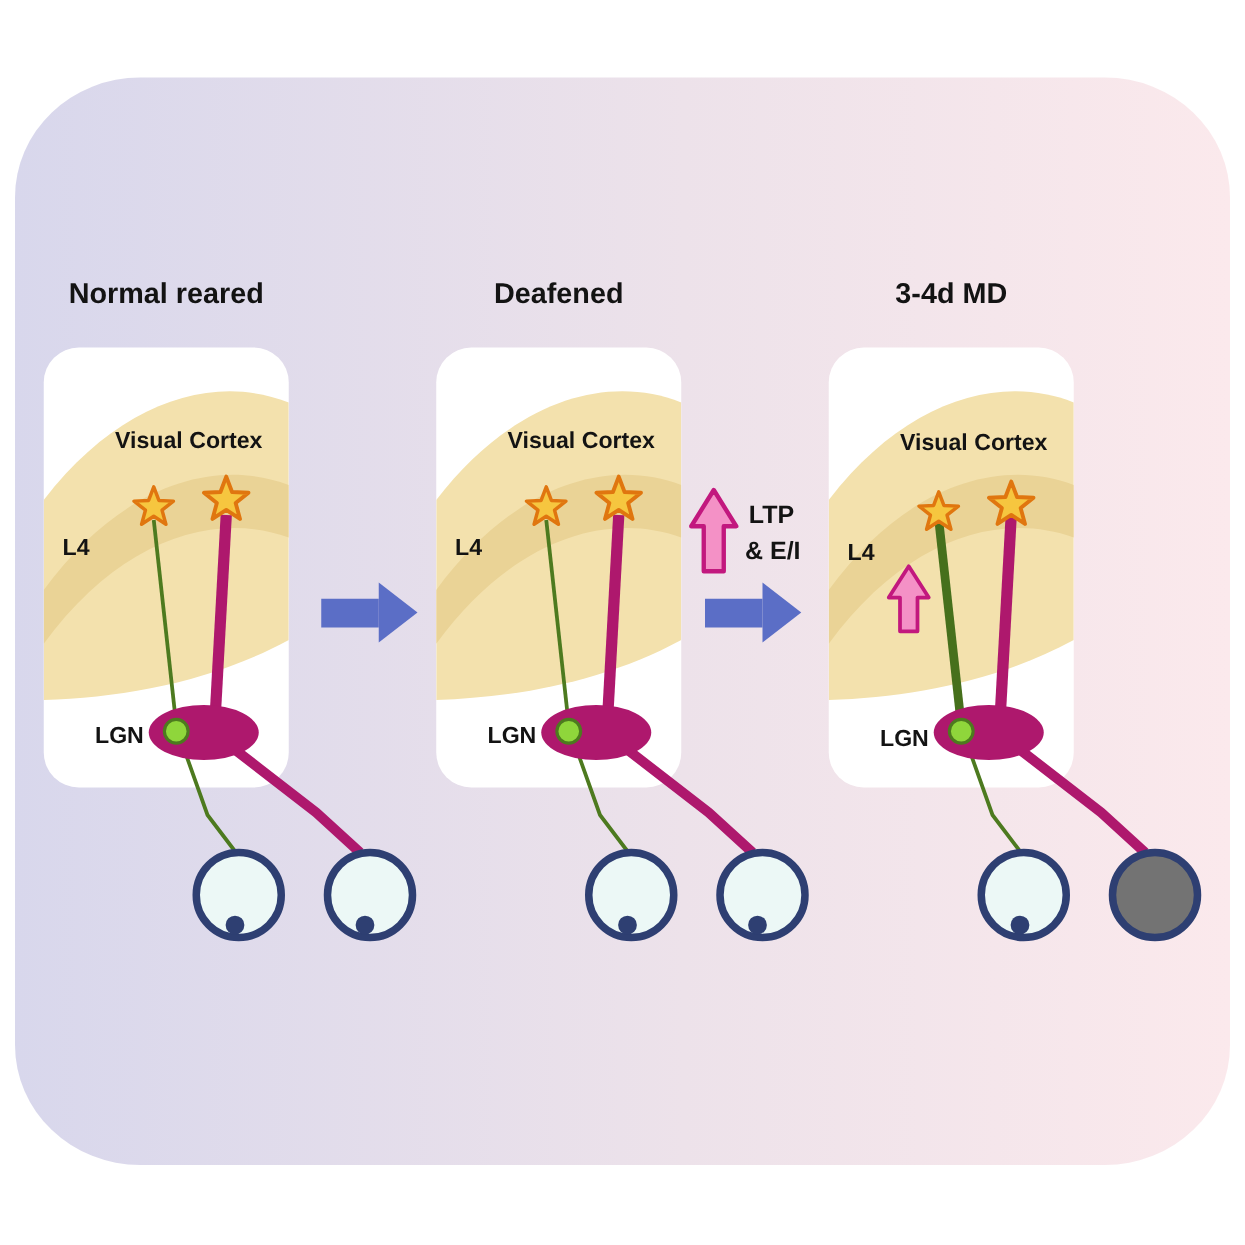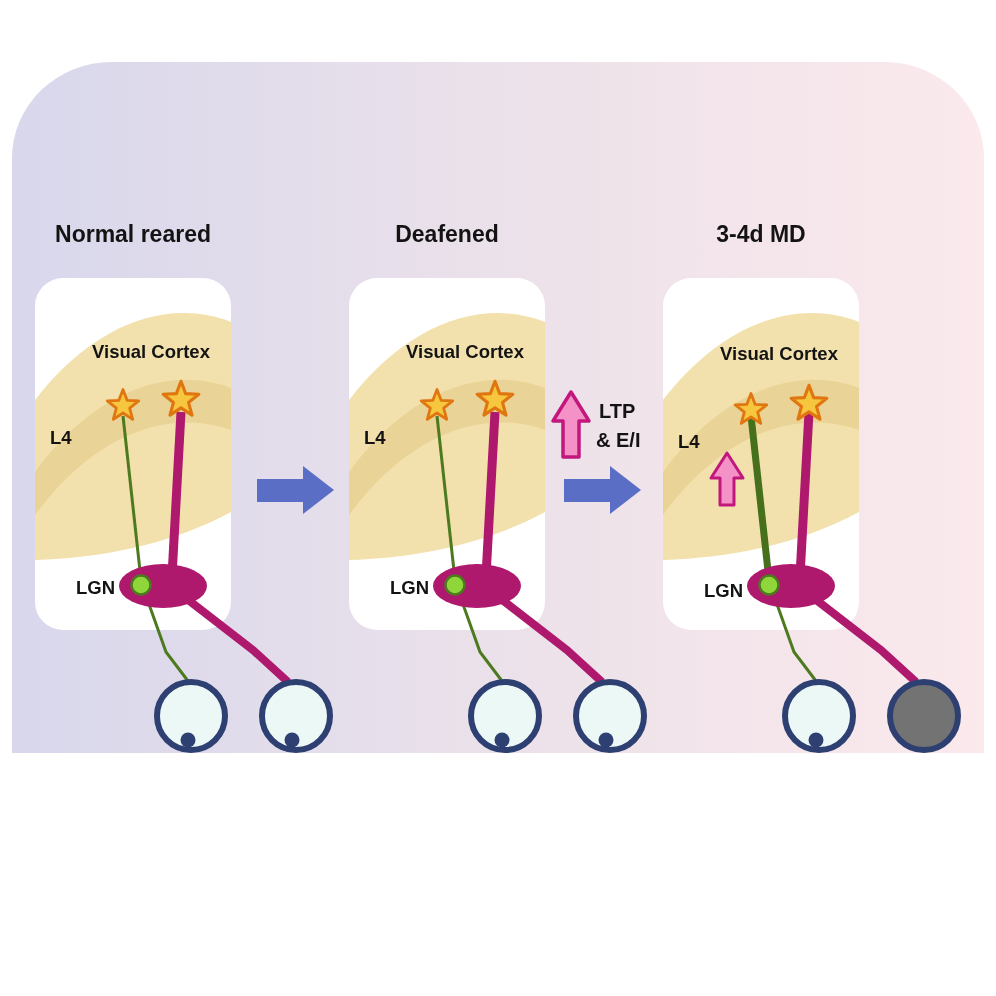--- a/index.html
+++ b/index.html
@@ -1,16 +1,16 @@
 <!DOCTYPE html>
 <html><head>
 <meta charset="utf-8">
 <style>
   html,body{margin:0;padding:0;background:#ffffff;}
-  .stage{position:relative;width:996px;height:753px;background:#ffffff;overflow:hidden;}
+  .stage{position:relative;width:996px;height:996px;background:#ffffff;overflow:hidden;}
   svg{display:block;}
   .title{font-family:"Liberation Sans",sans-serif;font-weight:bold;font-size:23px;fill:#131313;}
   .label{font-family:"Liberation Sans",sans-serif;font-weight:bold;font-size:18.5px;fill:#131313;}
   .anno{font-family:"Liberation Sans",sans-serif;font-weight:bold;font-size:20px;fill:#131313;}
 </style>
 </head>
 <body>
 
 <div class="stage">
 <svg width="996" height="996" viewBox="0 0 996 996" xmlns="http://www.w3.org/2000/svg">

